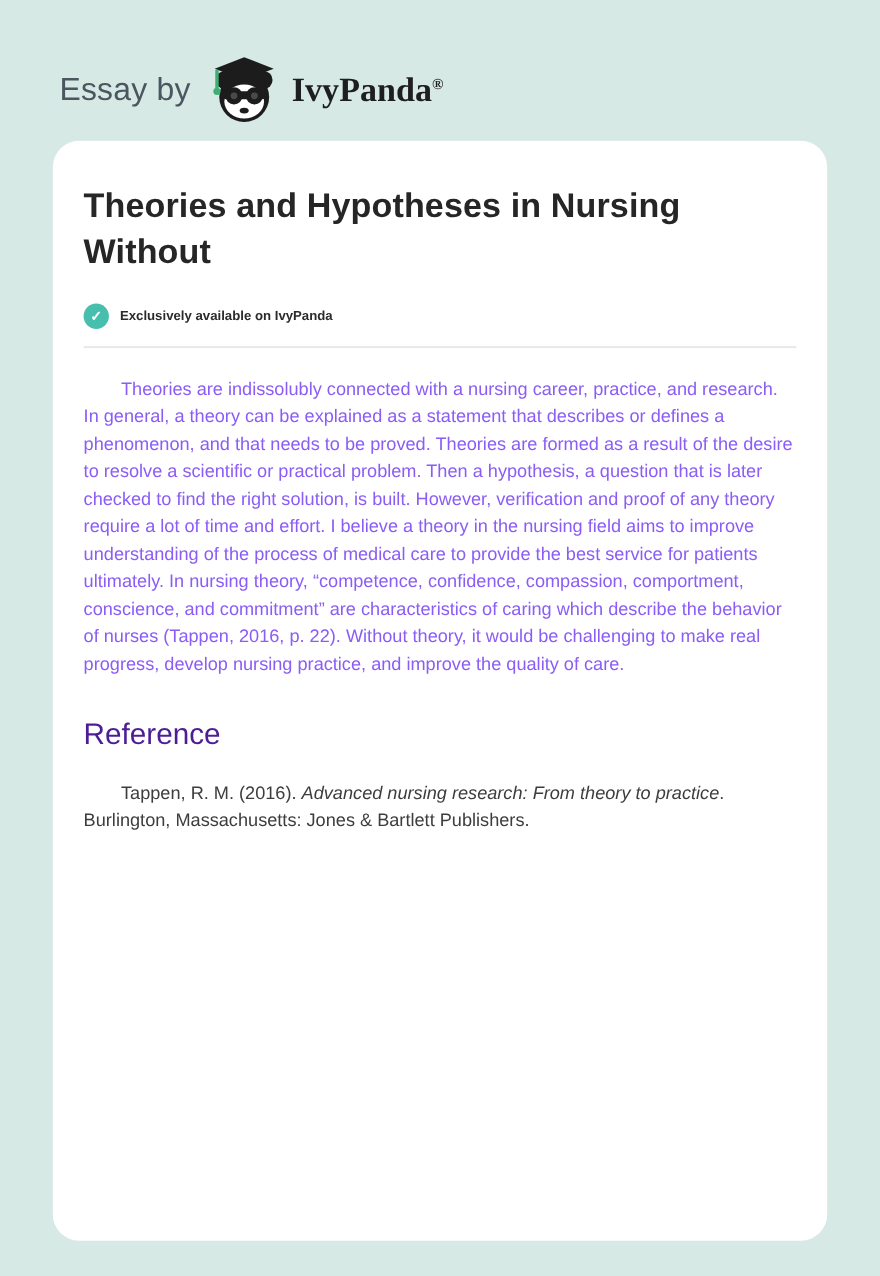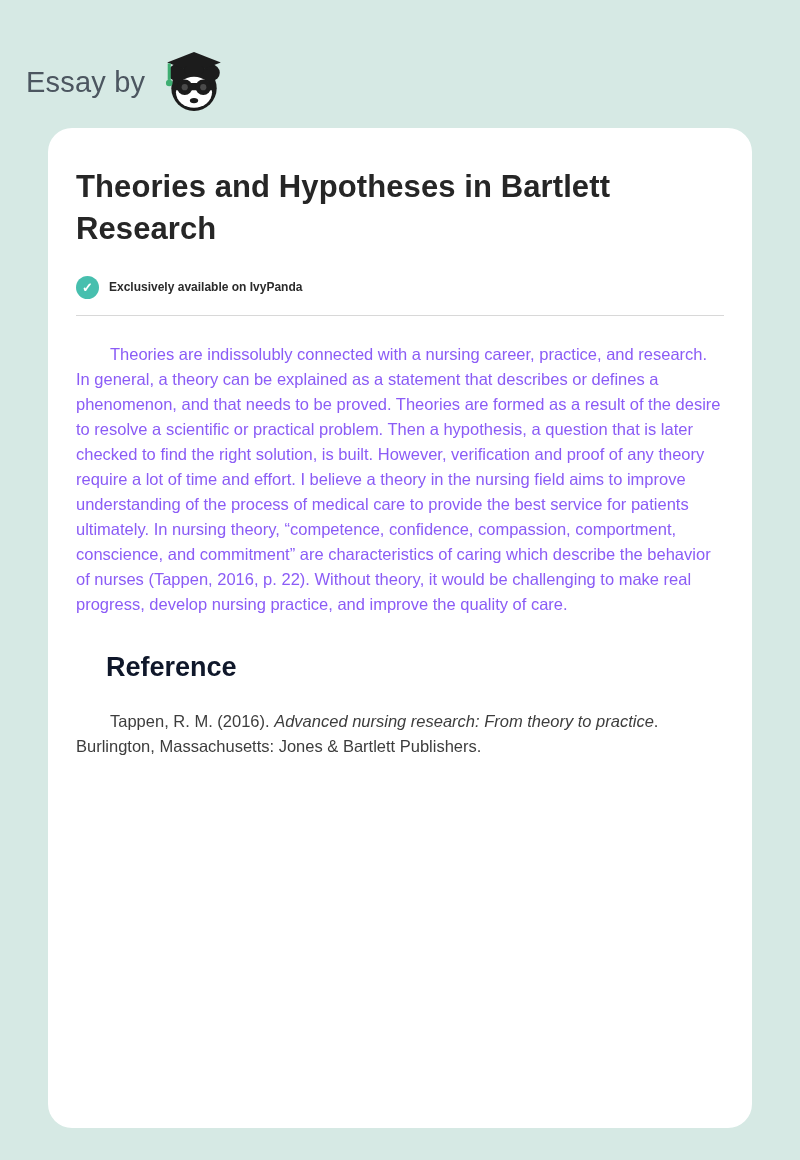--- a/index.html
+++ b/index.html
@@ -7,21 +7,21 @@
   body {
     width: 800px;
     height: 1160px;
     background: #d6e9e4;
     font-family: "Liberation Sans", sans-serif;
     color: #3d3d3d;
   }
   .header {
     display: flex;
     align-items: center;
-    padding: 36px 0 0 26px;
+    padding: 36px 0 0 54px;
     height: 128px;
   }
   .essay-by {
     font-size: 29px;
     color: #4c5660;
     margin-right: 16px;
     letter-spacing: 0.2px;
   }
   .logo {
     display: inline-flex;
@@ -85,24 +85,23 @@
   }
   p.body-text {
     font-size: 16.5px;
     line-height: 1.52;
     color: #8b5cf6;
     text-indent: 34px;
     margin-bottom: 34px;
   }
   h2.reference-heading {
     font-size: 27px;
-    font-weight: 700;
-    color: #0f172a;
+    font-weight: 400;
+    color: #4c1d95;
     margin-bottom: 26px;
-    margin-left: 30px;
   }
   p.reference {
     font-size: 16.5px;
     line-height: 1.52;
     color: #3d3d3d;
     text-indent: 34px;
   }
   p.reference em { }
 </style>
 </head>
@@ -127,24 +126,25 @@
 
       <ellipse cx="32" cy="50" rx="4" ry="2.6" fill="#1c1c1c"></ellipse>
 
       <polygon points="32,3 58,13 32,23 6,13" fill="#1c1c1c"></polygon>
       <rect x="23" y="17" width="18" height="7" rx="2" fill="#1c1c1c"></rect>
 
       <path d="M8 14 L8 30" stroke="#3fae72" stroke-width="3" fill="none"></path>
       <circle cx="8" cy="33" r="3.2" fill="#3fae72"></circle>
     </svg>
   </span>
+  <span class="brand"><span>IvyPanda</span><sup>®</sup></span>
 </div>
 
 <main class="card">
-  <h1 class="title">Theories and Hypotheses in Bartlett Research</h1>
+  <h1 class="title">Theories and Hypotheses in Nursing Without</h1>
 
   <div class="availability">
     <span class="check-circle">✓</span>
     <span class="availability-label">Exclusively available on IvyPanda</span>
   </div>
 
   <hr class="divider">
 
   <p class="body-text">Theories are indissolubly connected with a nursing career, practice, and research. In general, a theory can be explained as a statement that describes or defines a phenomenon, and that needs to be proved. Theories are formed as a result of the desire to resolve a scientific or practical problem. Then a hypothesis, a question that is later checked to find the right solution, is built. However, verification and proof of any theory require a lot of time and effort. I believe a theory in the nursing field aims to improve understanding of the process of medical care to provide the best service for patients ultimately. In nursing theory, “competence, confidence, compassion, comportment, conscience, and commitment” are characteristics of caring which describe the behavior of nurses (Tappen, 2016, p. 22). Without theory, it would be challenging to make real progress, develop nursing practice, and improve the quality of care.</p>
 

